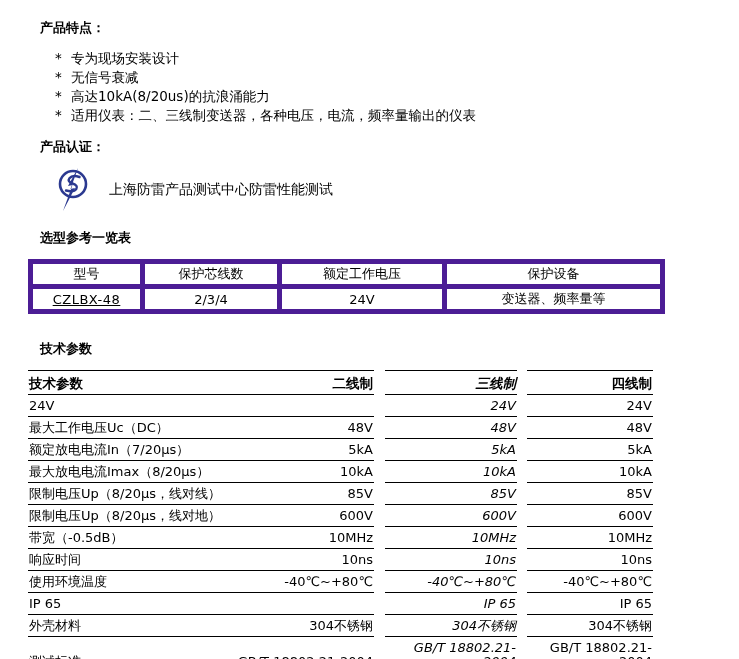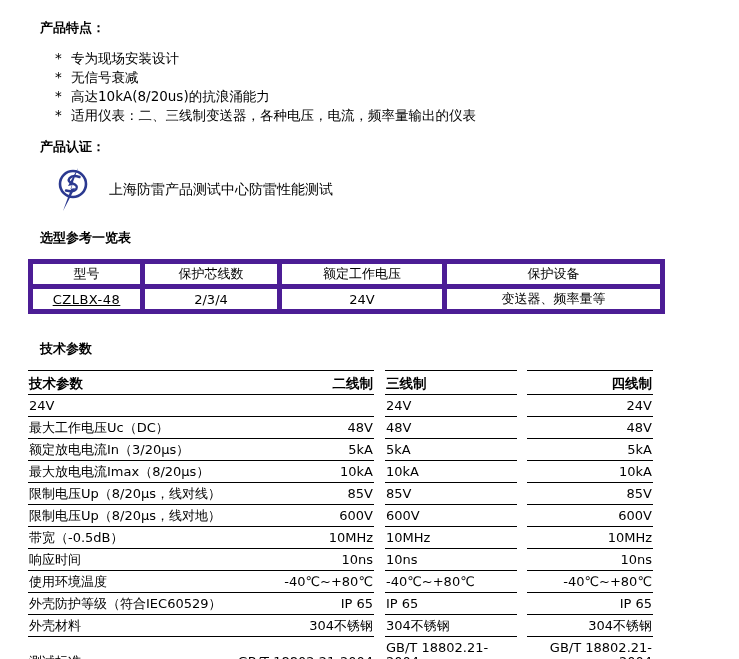--- a/index.html
+++ b/index.html
@@ -27,21 +27,21 @@
     border:5px solid #4c1d95;text-align:center;font-size:13px;
     padding:1px 2px;height:17px;font-weight:normal;
   }
   .model-link{text-decoration:underline;color:#000;letter-spacing:0.5px;}
   
   .tech-title{margin-top:25px;}
   .ttable{margin-top:7px;width:625px;font-size:13px;}
   .trow{display:flex;}
   .trow > div{box-sizing:border-box;border-bottom:1px solid #000;padding:4px 1px 3px 1px;line-height:14px;}
   .ca{width:346px;display:flex;justify-content:space-between;align-items:flex-end;}
-  .cb{width:132px;margin-left:11px;}
+  .cb{width:132px;margin-left:11px;text-align:right;font-style:italic;}
   .cc{width:126px;margin-left:10px;text-align:right;}
   .thead > div{border-top:1px solid #000;padding-top:5px;padding-bottom:4px;font-weight:bold;font-size:13.5px;}
   .nb > div{border-top:none;}
   .b{font-weight:bold;}
   
   .cert2{margin-top:14px;}
   .cert2 .headrow > div{padding-top:3px;padding-bottom:4px;}
 </style>
 </head>
 <body>
@@ -119,21 +119,21 @@
     <div class="trow">
       <div class="ca">
           <span>最大工作电压Uc（DC）</span>
           <span>48V</span>
         </div>
       <div class="cb">48V</div>
       <div class="cc">48V</div>
     </div>
     <div class="trow">
       <div class="ca">
-          <span>额定放电电流In（3/20μs）</span>
+          <span>额定放电电流In（7/20μs）</span>
           <span>5kA</span>
         </div>
       <div class="cb">5kA</div>
       <div class="cc">5kA</div>
     </div>
     <div class="trow">
       <div class="ca">
           <span>最大放电电流Imax（8/20μs）</span>
           <span>10kA</span>
         </div>
@@ -175,21 +175,20 @@
     <div class="trow">
       <div class="ca">
           <span>使用环境温度</span>
           <span>-40℃~+80℃</span>
         </div>
       <div class="cb">-40℃~+80℃</div>
       <div class="cc">-40℃~+80℃</div>
     </div>
     <div class="trow">
       <div class="ca">
-          <span>外壳防护等级（符合IEC60529）</span>
           <span>IP 65</span>
         </div>
       <div class="cb">IP 65</div>
       <div class="cc">IP 65</div>
     </div>
     <div class="trow">
       <div class="ca">
           <span>外壳材料</span>
           <span>304不锈钢</span>
         </div>

